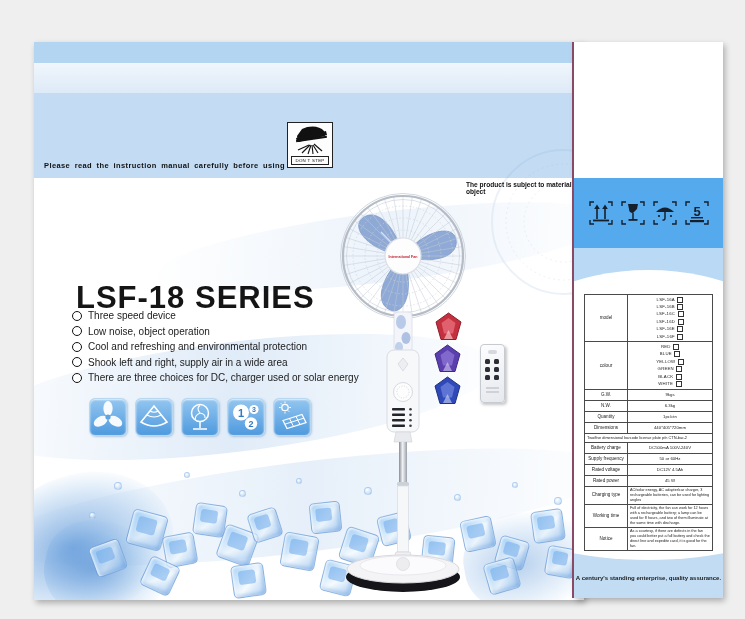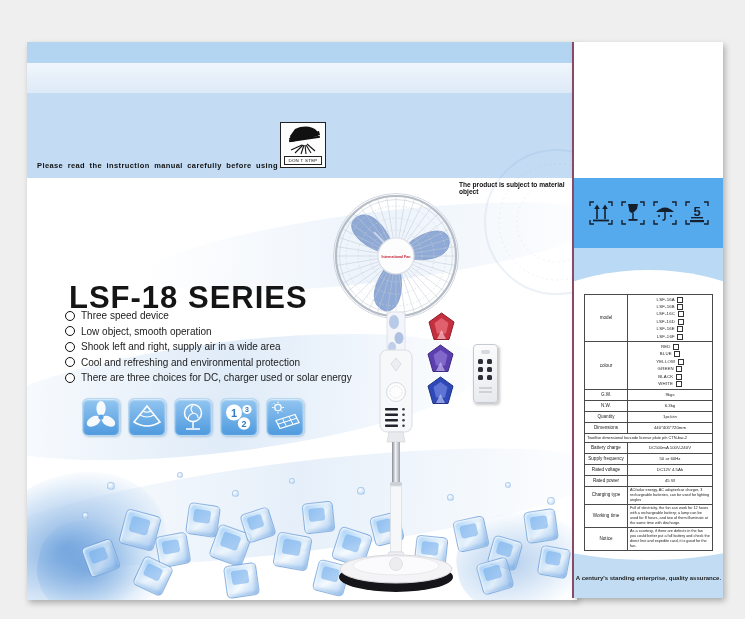--- a/index.html
+++ b/index.html
@@ -1,18 +1,18 @@
 <!DOCTYPE html>
 <html><head>
 <meta charset="utf-8">
 <style>
   html,body{margin:0;padding:0;}
   body{width:745px;height:619px;background:#efefef;font-family:"Liberation Sans",sans-serif;position:relative;overflow:hidden;}
   .panel{position:absolute;background:#fff;box-shadow:2px 3px 6px rgba(0,0,0,.28);}
-  #main-panel{left:27px;top:42px;width:550px;height:558px;overflow:hidden;}
+  #main-panel{left:34px;top:42px;width:550px;height:558px;overflow:hidden;}
   #right-panel{left:574px;top:42px;width:149px;height:556px;overflow:hidden;}
   #divider{position:absolute;left:572px;top:42px;width:2px;height:556px;background:#8a4a66;z-index:9;}
 
   
   .band1{position:absolute;left:0;top:0;right:0;height:21px;background:#b4d5f1;}
   .band2{position:absolute;left:0;top:21px;right:0;height:30px;background:linear-gradient(180deg,#f0f6fc,#ddeaf7);}
   .band3{position:absolute;left:0;top:51px;right:0;height:85px;background:#c3dcf4;}
   .top-notice{position:absolute;left:10px;top:119px;font-size:7.5px;font-weight:bold;color:#111;letter-spacing:.4px;word-spacing:2px;}
   .dontstep{position:absolute;left:253px;top:80px;width:46px;height:46px;background:#fdfdfd;border:1px solid #222;box-sizing:border-box;}
   .dontstep-label{position:absolute;left:3px;bottom:2px;right:3px;border:1px solid #222;font-size:4.4px;text-align:center;line-height:7px;color:#111;letter-spacing:.3px;}
@@ -109,29 +109,29 @@
 
   <div class="series-title">LSF-18  SERIES</div>
 
   <div class="bullets">
     <div class="bullet">
         <span class="dot"></span>
         <span class="btxt">Three speed device</span>
       </div>
     <div class="bullet">
         <span class="dot"></span>
-        <span class="btxt">Low object, smooth operation</span>
+        <span class="btxt">Low noise, object operation</span>
+      </div>
+    <div class="bullet">
+        <span class="dot"></span>
+        <span class="btxt">Cool and refreshing and environmental protection</span>
       </div>
     <div class="bullet">
         <span class="dot"></span>
         <span class="btxt">Shook left and right, supply air in a wide area</span>
-      </div>
-    <div class="bullet">
-        <span class="dot"></span>
-        <span class="btxt">Cool and refreshing and environmental protection</span>
       </div>
     <div class="bullet">
         <span class="dot"></span>
         <span class="btxt">There are three choices for DC, charger used or solar energy</span>
       </div>
   </div>
 
   <div class="tiles">
     <div class="tile">
       <svg width="36" height="36" viewBox="0 0 36 36">

